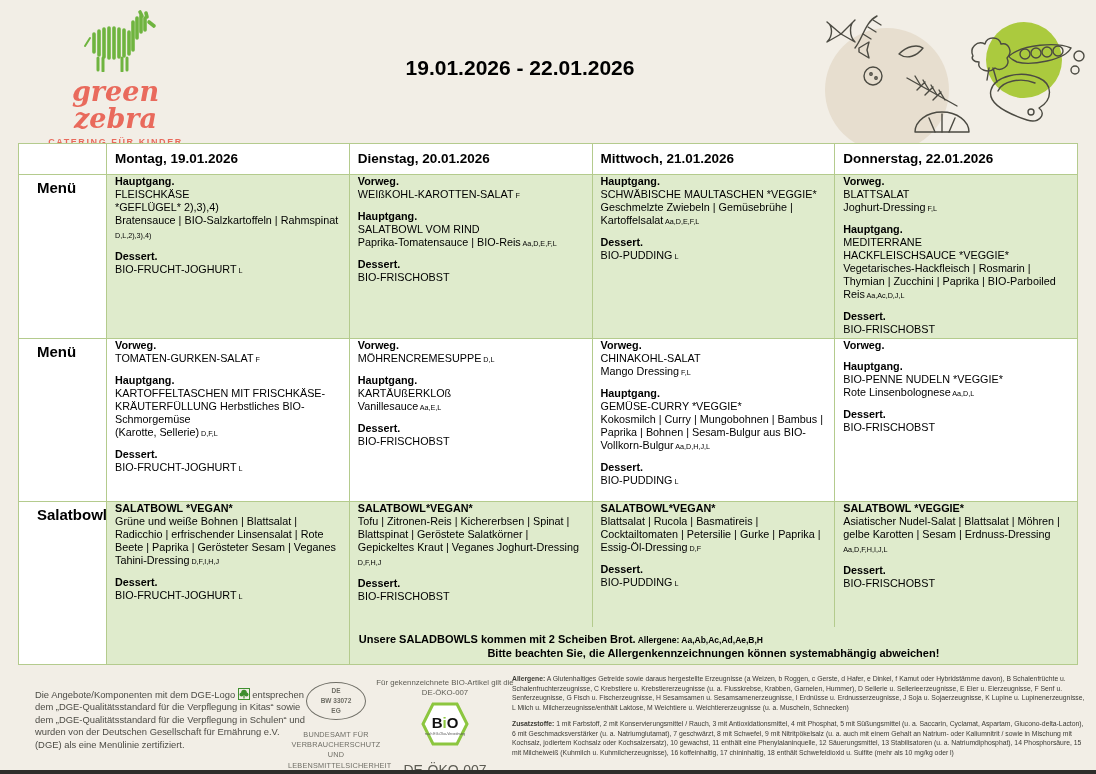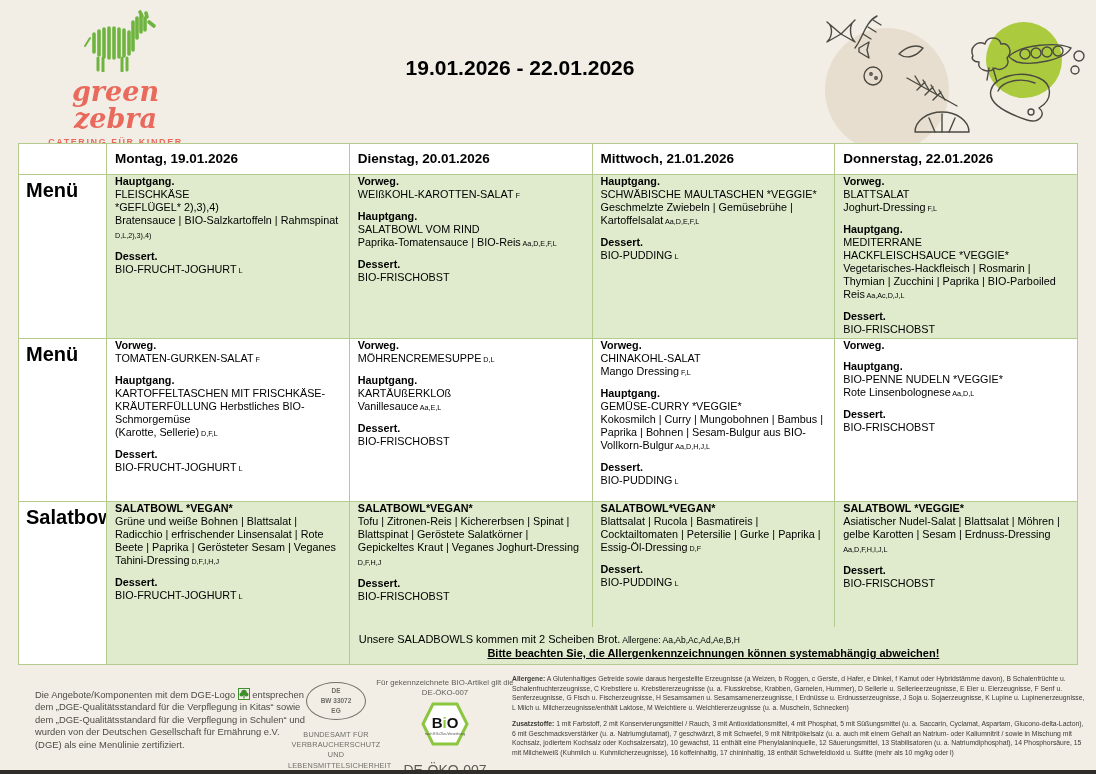--- a/index.html
+++ b/index.html
@@ -17,29 +17,29 @@
   
   #menu-grid{position:absolute;left:18px;top:143px;width:1060px;display:grid;
              grid-template-columns:87px repeat(4,1fr);
              grid-template-rows:30px 164px 163px 126px 37px;
              background:#fdba74;border:1px solid #b4cb8d;box-sizing:border-box;}
   .cell{box-sizing:border-box;overflow:hidden;background:#fff;}
   .cell.green{background:#dfebcc;}
   .bl{border-left:1px solid #b4cb8d;}
   .bt{border-top:1px solid #b4cb8d;}
   .day{font-weight:bold;font-size:13.5px;padding:7px 0 0 8px;}
-  .rowlabel{font-weight:bold;font-size:20px;padding:4px 0 0 7px;}
+  .rowlabel{font-weight:bold;font-size:15px;padding:4px 0 0 18px;}
   .menu-cell{padding:0 8px 0 8px;font-size:10.8px;line-height:13px;}
   .block{margin-bottom:8px;}
   .bhead{font-weight:bold;}
   .sub{font-size:7.2px;}
   .span3{grid-column:span 3;}
-  .bowl-note{font-weight:normal;font-size:11px;padding:6px 0 0 9px;}
+  .bowl-note{font-weight:bold;font-size:11px;padding:6px 0 0 9px;}
   .bowl-note .small{font-size:8.5px;}
-  .warning{font-weight:bold;font-size:11px;text-align:center;text-decoration:underline;margin-top:2px;}
+  .warning{font-weight:bold;font-size:11px;text-align:center;margin-top:2px;}
   
   .dge-block{position:absolute;left:35px;top:688px;width:270px;font-size:9.4px;
              line-height:1.32;color:#4c4b45;}
   .dge-icon{vertical-align:-2px;}
   .stamp-block{position:absolute;left:288px;top:682px;width:96px;text-align:center;color:#6f6e66;}
   .oval{width:58px;height:36px;border:1.5px solid #6f6e66;border-radius:50%;
         margin:0 auto;display:flex;flex-direction:column;justify-content:center;
         font-size:6.5px;font-weight:bold;line-height:1.5;}
   .authority{margin-top:10px;font-size:7.3px;line-height:1.4;letter-spacing:.2px;}
   .bio-block{position:absolute;left:376px;top:678px;width:138px;text-align:center;

